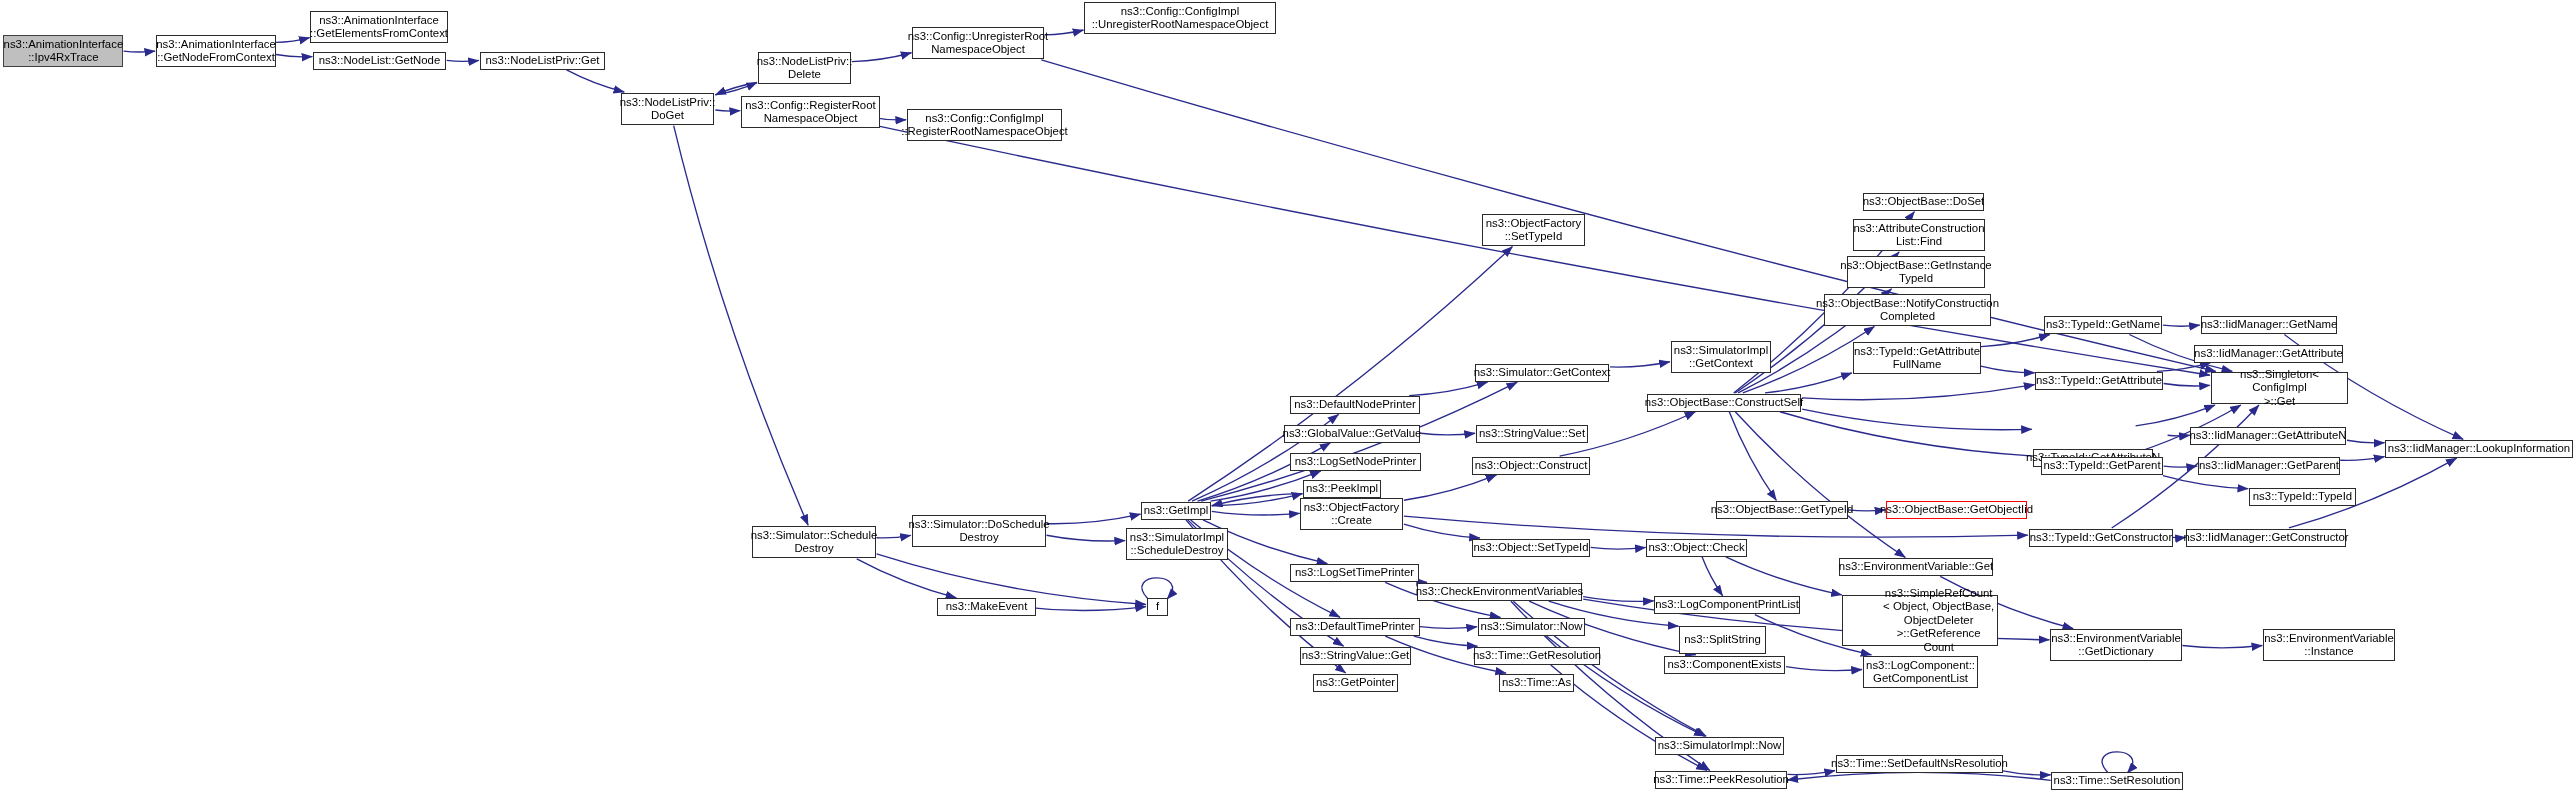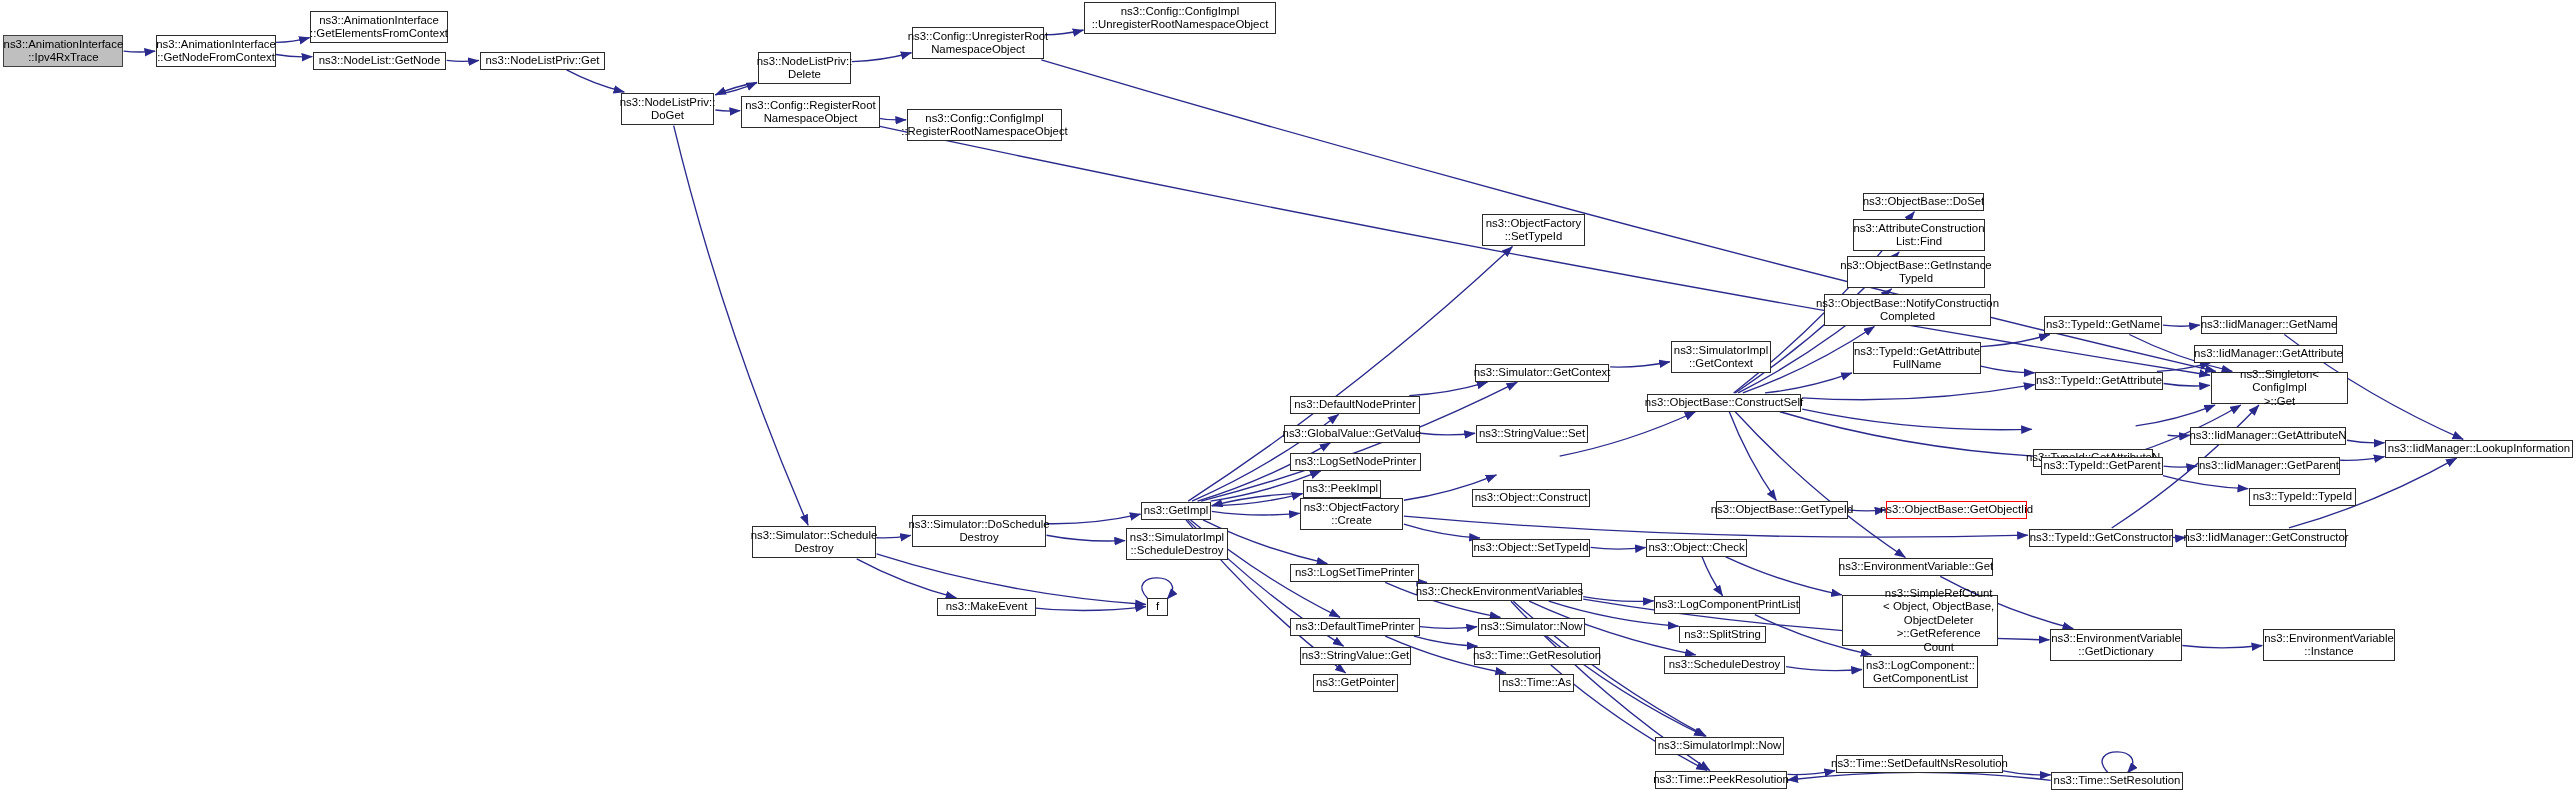--- a/index.html
+++ b/index.html
@@ -172,21 +172,21 @@
       <div class="node" style="left: 1475px; top: 364px; width: 134px; height: 17.5px;">ns3::Simulator::GetContext</div>
       <div class="node" style="left: 1671px; top: 341px; width: 100px; height: 32px;">ns3::SimulatorImpl
 ::GetContext</div>
       <div class="node" style="left: 1290px; top: 396px; width: 130px; height: 17.5px;">ns3::DefaultNodePrinter</div>
       <div class="node" style="left: 1284px; top: 425px; width: 136px; height: 17.5px;">ns3::GlobalValue::GetValue</div>
       <div class="node" style="left: 1476px; top: 425px; width: 112px; height: 17.5px;">ns3::StringValue::Set</div>
       <div class="node" style="left: 1290px; top: 453px; width: 131px; height: 17.5px;">ns3::LogSetNodePrinter</div>
       <div class="node" style="left: 1303px; top: 480px; width: 78px; height: 17.5px;">ns3::PeekImpl</div>
       <div class="node" style="left: 1300px; top: 498px; width: 103px; height: 32px;">ns3::ObjectFactory
 ::Create</div>
-      <div class="node" style="left: 1472px; top: 457px; width: 118px; height: 17.5px; margin-top: 32px;">ns3::Object::Construct</div>
+      <div class="node" style="left: 1472px; top: 457px; width: 118px; height: 17.5px;">ns3::Object::Construct</div>
       <div class="node" style="left: 1472px; top: 539px; width: 118px; height: 17.5px;">ns3::Object::SetTypeId</div>
       <div class="node" style="left: 1646px; top: 539px; width: 101px; height: 17.5px;">ns3::Object::Check</div>
       <div class="node" style="left: 1290px; top: 564px; width: 129px; height: 17.5px;">ns3::LogSetTimePrinter</div>
       <div class="node" style="left: 1417px; top: 583px; width: 165px; height: 17.5px;">ns3::CheckEnvironmentVariables</div>
       <div class="node" style="left: 1290px; top: 618px; width: 130px; height: 17.5px;">ns3::DefaultTimePrinter</div>
       <div class="node" style="left: 1478px; top: 618px; width: 107px; height: 17.5px;">ns3::Simulator::Now</div>
       <div class="node" style="left: 1300px; top: 647px; width: 111px; height: 17.5px;">ns3::StringValue::Get</div>
       <div class="node" style="left: 1474px; top: 647px; width: 126px; height: 17.5px;">ns3::Time::GetResolution</div>
       <div class="node" style="left: 1313px; top: 674px; width: 85px; height: 17.5px;">ns3::GetPointer</div>
       <div class="node" style="left: 1499px; top: 674px; width: 75px; height: 17.5px;">ns3::Time::As</div>
@@ -211,22 +211,22 @@
       <div class="node" style="left: 2029px; top: 529px; width: 144px; height: 17.5px;">ns3::TypeId::GetConstructor</div>
       <div class="node" style="left: 2201px; top: 316px; width: 136px; height: 17.5px;">ns3::IidManager::GetName</div>
       <div class="node" style="left: 2194px; top: 345px; width: 149px; height: 17.5px;">ns3::IidManager::GetAttribute</div>
       <div class="node" style="left: 2211px; top: 372px; width: 137px; height: 32px;">ns3::Singleton&lt; ConfigImpl
 &gt;::Get</div>
       <div class="node" style="left: 2190px; top: 427px; width: 156px; height: 17.5px;">ns3::IidManager::GetAttributeN</div>
       <div class="node" style="left: 2198px; top: 457px; width: 142px; height: 17.5px;">ns3::IidManager::GetParent</div>
       <div class="node" style="left: 2186px; top: 529px; width: 160px; height: 17.5px;">ns3::IidManager::GetConstructor</div>
       <div class="node" style="left: 2385px; top: 440px; width: 188px; height: 17.5px;">ns3::IidManager::LookupInformation</div>
       <div class="node" style="left: 1654px; top: 596px; width: 146px; height: 17.5px;">ns3::LogComponentPrintList</div>
-      <div class="node" style="left: 1679px; top: 626px; width: 87px; height: 17px;">ns3::SplitString</div>
-      <div class="node" style="left: 1664px; top: 656px; width: 121px; height: 17.5px;">ns3::ScheduleDestroy</div>
+      <div class="node" style="left: 1679px; top: 626px; width: 87px; height: 28px;">ns3::SplitString</div>
+      <div class="node" style="left: 1664px; top: 656px; width: 121px; height: 17.5px;">ns3::ComponentExists</div>
       <div class="node" style="left: 1842px; top: 595px; width: 156px; height: 51px; padding-left: 40px;">ns3::SimpleRefCount
 &lt; Object, ObjectBase,
 ObjectDeleter &gt;::GetReference
 Count</div>
       <div class="node" style="left: 1863px; top: 656px; width: 115px; height: 32px;">ns3::LogComponent::
 GetComponentList</div>
       <div class="node" style="left: 2050px; top: 629px; width: 132px; height: 32px;">ns3::EnvironmentVariable
 ::GetDictionary</div>
       <div class="node" style="left: 2263px; top: 629px; width: 132px; height: 32px;">ns3::EnvironmentVariable
 ::Instance</div>

